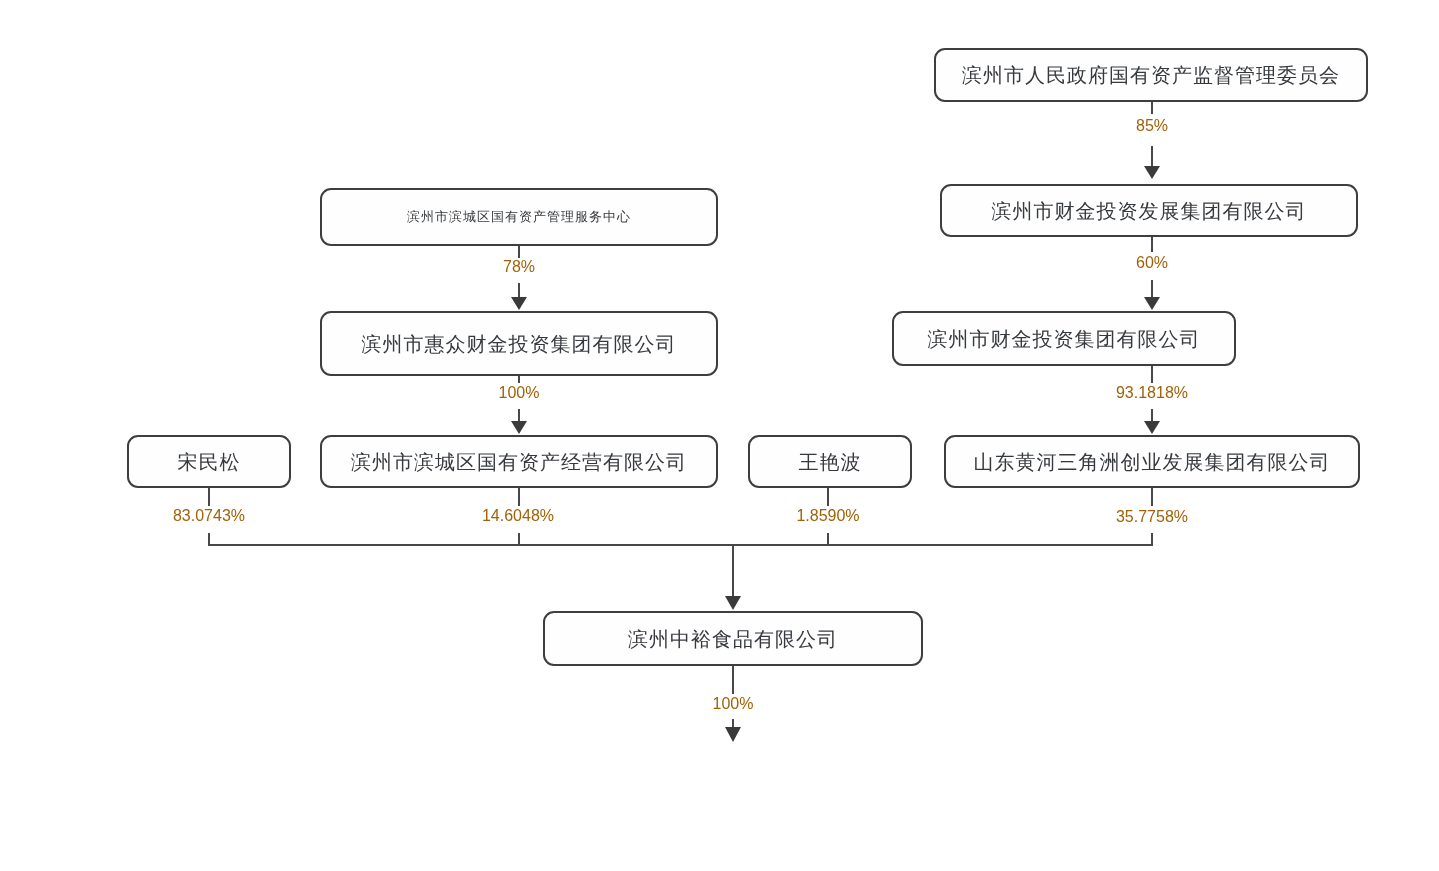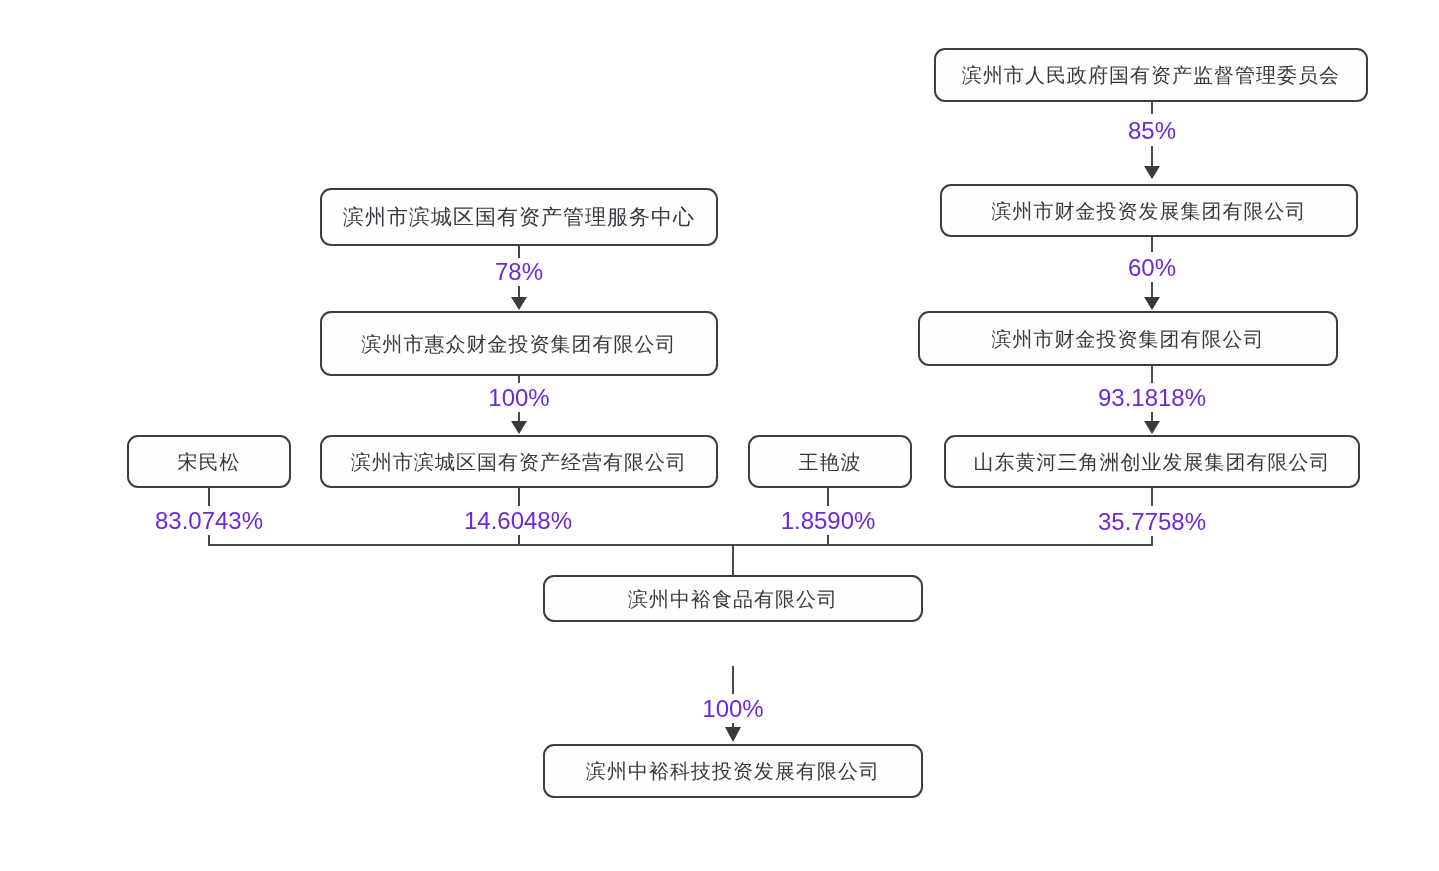--- a/index.html
+++ b/index.html
@@ -24,26 +24,26 @@
     flex-direction:column;
     align-items:center;
     justify-content:center;
     text-align:center;
     font-size:20px;
     color:#36393d;
     letter-spacing:1px;
     line-height:26px;
     white-space:nowrap;
   }
-  .node.two-line{font-size:21px;}
+  .node.two-line{font-size:13px;}
   .pct{
     position:absolute;
     transform:translateX(-50%);
-    font-size:24px;
-    color:#6d28d9;
+    font-size:16px;
+    color:#a16207;
     white-space:nowrap;
     background:#ffffff;
     padding:0 3px;
   }
 </style>
 </head>
 <body>
 
 <div class="canvas">
 
@@ -118,47 +118,44 @@
   </div>
 
   <div class="node" style="left:940px;top:184px;width:418px;height:53px">
     <span>滨州市财金投资发展集团有限公司</span>
   </div>
 
   <div class="node" style="left:320px;top:311px;width:398px;height:65px">
     <span>滨州市惠众财金投资集团有限公司</span>
   </div>
 
-  <div class="node" style="left:918px;top:311px;width:420px;height:55px">
+  <div class="node" style="left:892px;top:311px;width:344px;height:55px">
     <span>滨州市财金投资集团有限公司</span>
   </div>
 
   <div class="node" style="left:127px;top:435px;width:164px;height:53px">
     <span>宋民松</span>
   </div>
 
   <div class="node" style="left:320px;top:435px;width:398px;height:53px">
     <span>滨州市滨城区国有资产经营有限公司</span>
   </div>
 
   <div class="node" style="left:748px;top:435px;width:164px;height:53px">
     <span>王艳波</span>
   </div>
 
   <div class="node" style="left:944px;top:435px;width:416px;height:53px">
     <span>山东黄河三角洲创业发展集团有限公司</span>
   </div>
 
-  <div class="node" style="left:543px;top:575px;width:380px;height:47px">
+  <div class="node" style="left:543px;top:611px;width:380px;height:55px">
     <span>滨州中裕食品有限公司</span>
   </div>
 
-  <div class="node" style="left:543px;top:744px;width:380px;height:54px">
-    <span>滨州中裕科技投资发展有限公司</span>
-  </div>
 
   <div class="pct" style="left:1152px;top:117px">85%</div>
   <div class="pct" style="left:519px;top:258px">78%</div>
   <div class="pct" style="left:1152px;top:254px">60%</div>
   <div class="pct" style="left:519px;top:384px">100%</div>
   <div class="pct" style="left:1152px;top:384px">93.1818%</div>
   <div class="pct" style="left:209px;top:507px">83.0743%</div>
   <div class="pct" style="left:518px;top:507px">14.6048%</div>
   <div class="pct" style="left:828px;top:507px">1.8590%</div>
   <div class="pct" style="left:1152px;top:508px">35.7758%</div>

